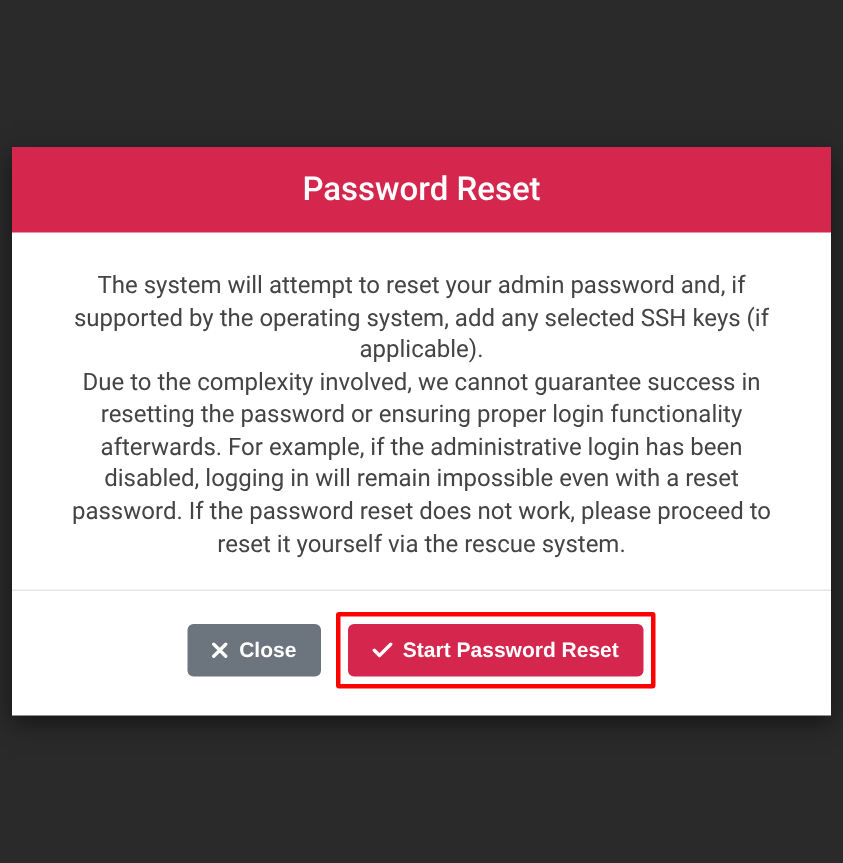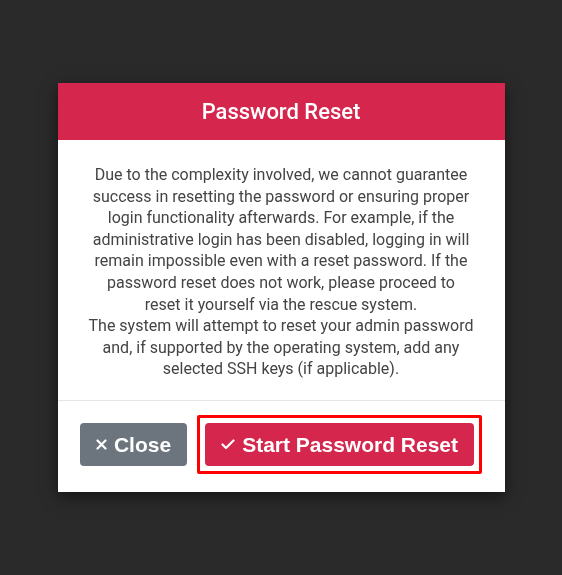--- a/index.html
+++ b/index.html
@@ -12,21 +12,21 @@
       background: #2a2a2a;
       width: 562px;
       height: 575px;
       display: flex;
       align-items: center;
       justify-content: center;
       overflow: hidden;
     }
     .modal {
       background: #fff;
-      width: 447px;
+      width: 546px;
       display: flex;
       flex-direction: column;
       box-shadow: 0 5px 15px rgba(0,0,0,0.5);
     }
     .modal-header {
       background: #d5264d;
       color: #fff;
       text-align: center;
       padding: 16px 20px;
       font-size: 22px;
@@ -61,21 +61,21 @@
       align-items: center;
       gap: 10px;
     }
     .btn {
       display: inline-flex;
       align-items: center;
       justify-content: center;
       gap: 7px;
       border: none;
       border-radius: 4px;
-      font-size: 21px;
+      font-size: 14px;
       font-weight: 600;
       padding: 9px 16px;
       cursor: pointer;
       color: #fff;
       line-height: 1.2;
     }
     .btn-close {
       background: #6c757d;
     }
     .btn-primary {
@@ -97,22 +97,22 @@
   </style>
 </head>
 <body>
 
 <div class="modal">
   <div class="modal-header">
     <span>Password Reset</span>
   </div>
   <div class="modal-body">
     <div class="info-text">
+      <p>The system will attempt to reset your admin password and, if supported by the operating system, add any selected SSH keys (if applicable).</p>
       <p>Due to the complexity involved, we cannot guarantee success in resetting the password or ensuring proper login functionality afterwards. For example, if the administrative login has been disabled, logging in will remain impossible even with a reset password. If the password reset does not work, please proceed to reset it yourself via the rescue system.</p>
-      <p>The system will attempt to reset your admin password and, if supported by the operating system, add any selected SSH keys (if applicable).</p>
     </div>
   </div>
   <div class="modal-footer">
     <button class="btn btn-close">
       <span class="icon">
         <svg width="11" height="11" viewBox="0 0 11 11" fill="none">
           <path d="M1.5 1.5 L9.5 9.5 M9.5 1.5 L1.5 9.5" stroke="#fff" stroke-width="2.2" stroke-linecap="round"></path>
         </svg>
       </span>
       <span>Close</span>

